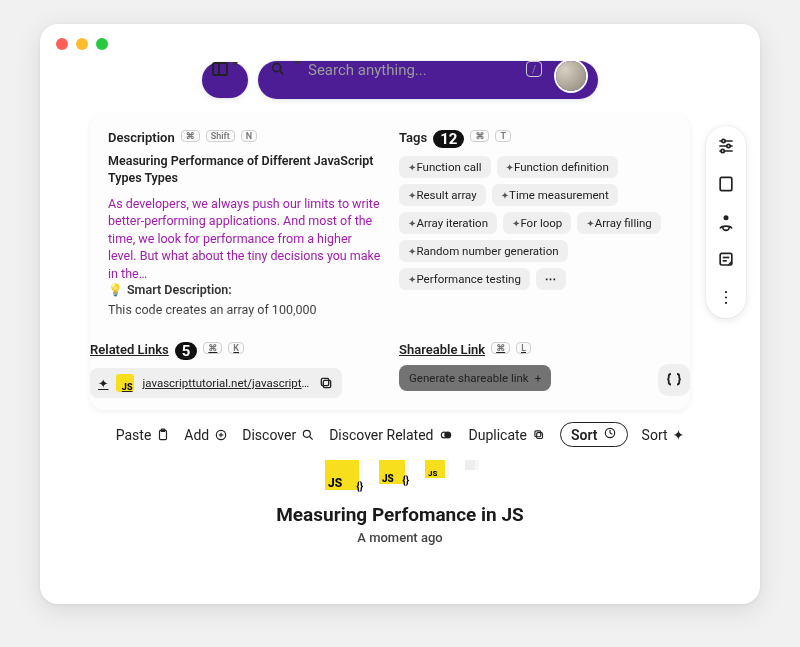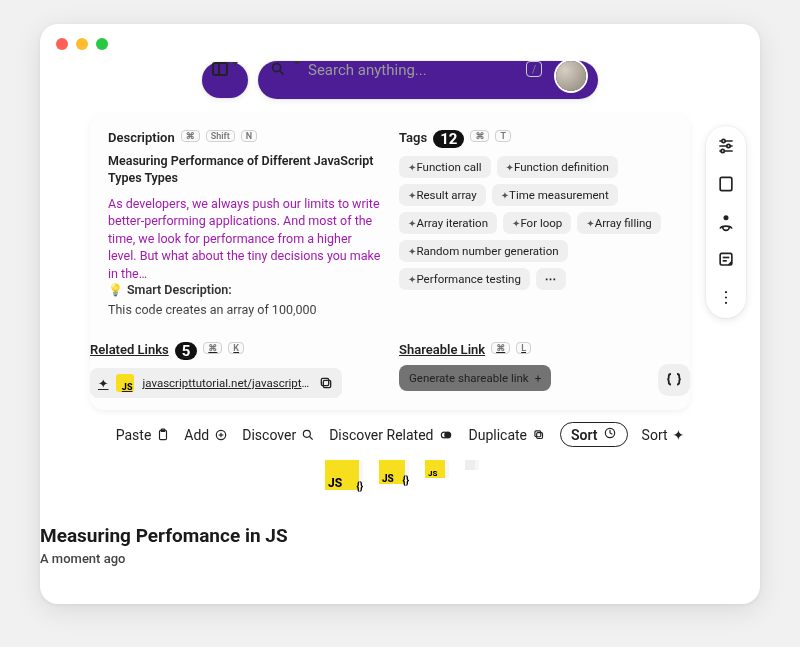--- a/index.html
+++ b/index.html
@@ -186,21 +186,22 @@
     position:relative;
     box-shadow: 4px 0 0 rgba(0,0,0,0.03);
   }
   .thumb.sm { width:26px;height:24px; font-size:10px;}
   .thumb.xs { width:20px;height:18px; font-size:8px;}
   .thumb.ghost { width:10px;height:10px;background:#eee;}
   .thumb .corner { position:absolute; right:-4px; bottom:-2px; font-size:10px;}
 
   .title-area {
     position:absolute;
-    top: 500px; left:0; right:0;
+    top: 479px; left:0; right:0;
+    text-align:center;
   }
   .title-area h2 { font-size:19px; font-weight:700; color:#1a1a1a; margin-bottom:4px;}
   .title-area .ago { font-size:13px; color:#444; font-weight:500;}
 
   .spark::before{content:"✦";}
 </style>
 </head>
 <body>
 
 <div class="window">

